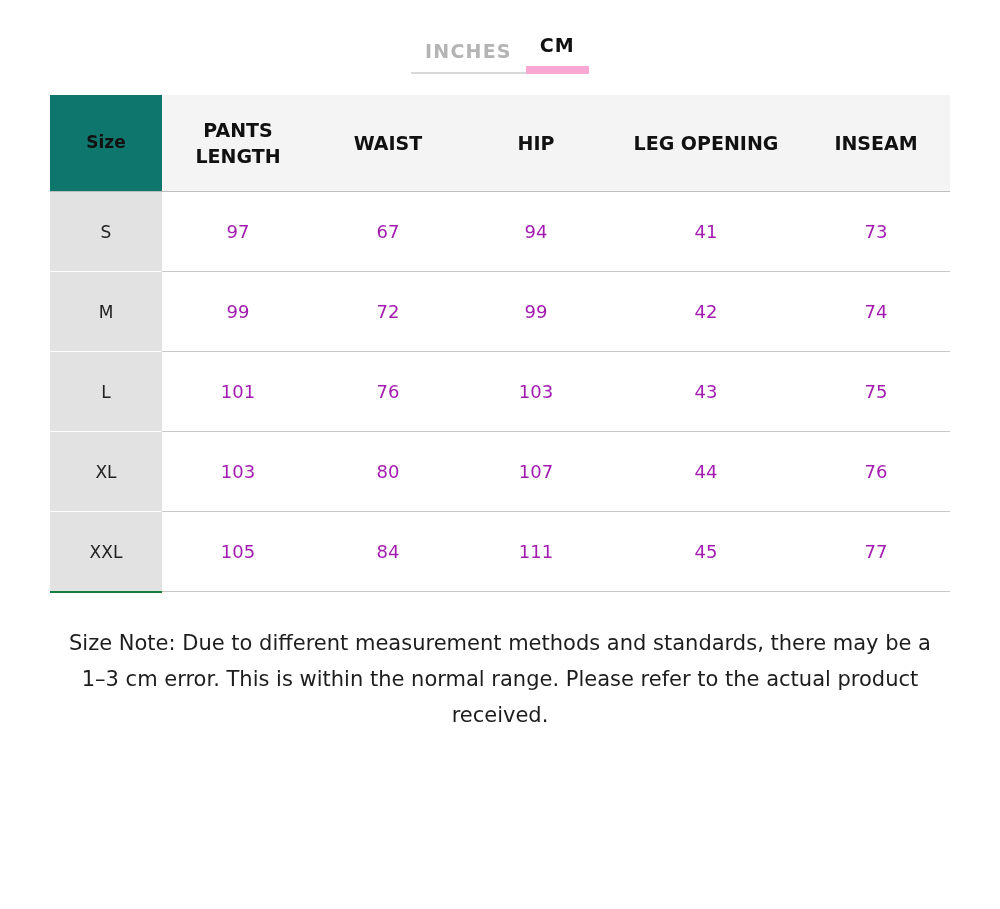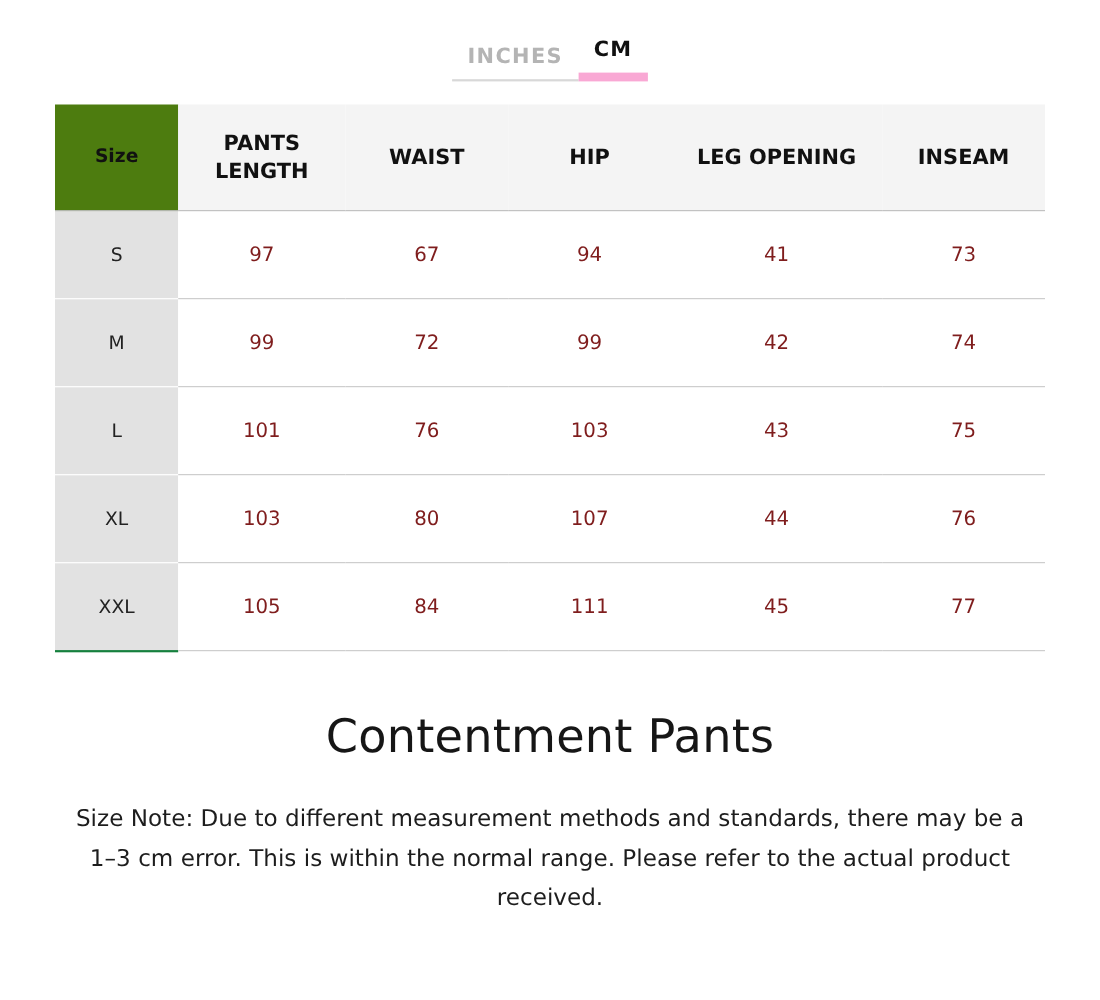--- a/index.html
+++ b/index.html
@@ -63,26 +63,26 @@
     font-size: 19px;
     font-weight: bold;
     color: #111111;
     line-height: 1.38;
     padding: 22px 4px;
     text-align: center;
     vertical-align: middle;
     border-bottom: 1px solid #bdbdbd;
   }
   table.size-table thead th.size-col {
-    background: #4d7c0f;
+    background: #0f766e;
     font-size: 17px;
   }
   table.size-table tbody td {
     font-size: 18px;
-    color: #7f1d1d;
+    color: #a21caf;
     text-align: center;
     padding: 29px 4px;
     border-bottom: 1px solid #c9c9c9;
     background: #ffffff;
   }
   table.size-table tbody td.size-cell {
     background: #e2e2e2;
     font-size: 17px;
     color: #222222;
     border-bottom: 1px solid #ffffff;
@@ -186,17 +186,16 @@
           <td>105</td>
           <td>84</td>
           <td>111</td>
           <td>45</td>
           <td>77</td>
         </tr>
       </tbody>
     </table>
   </div>
 
-  <h1 class="product-title">Contentment Pants</h1>
 
   <p class="size-note">Size Note: Due to different measurement methods and standards, there may be a 1–3 cm error. This is within the normal range. Please refer to the actual product received.</p>
 
 </div>
 
 </body></html>

